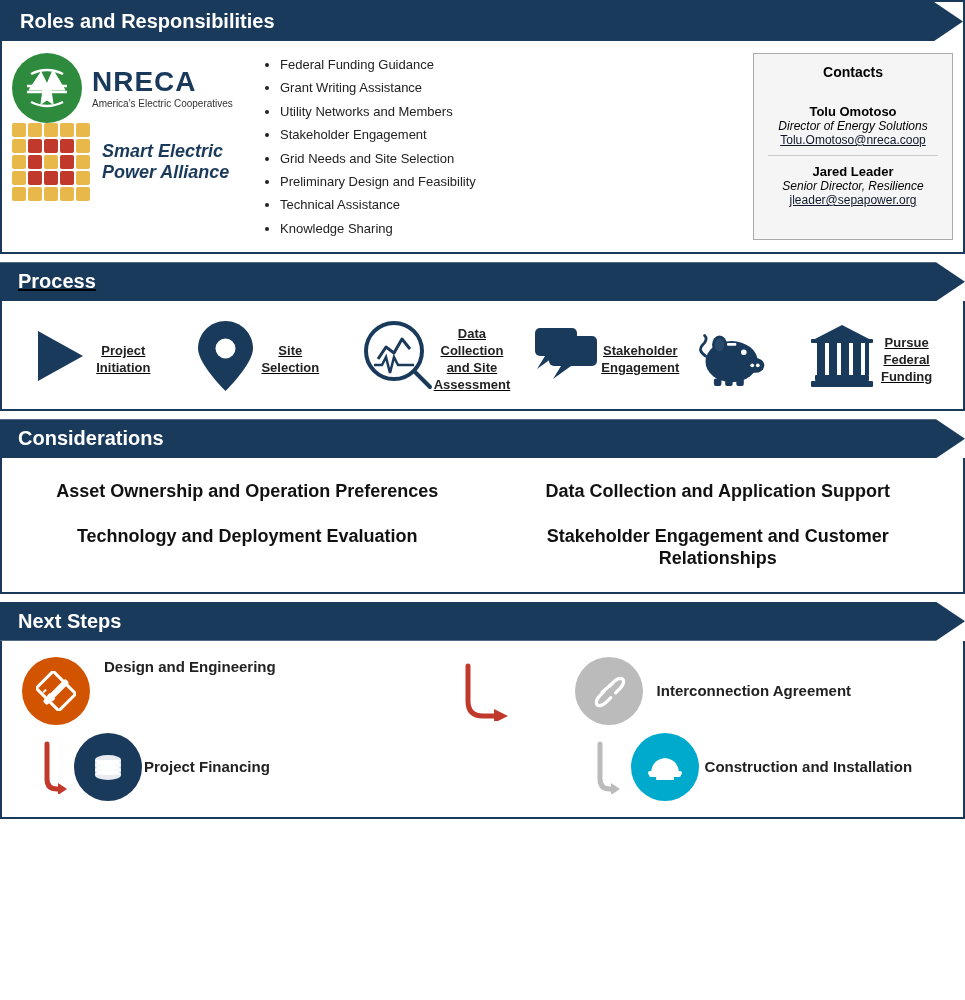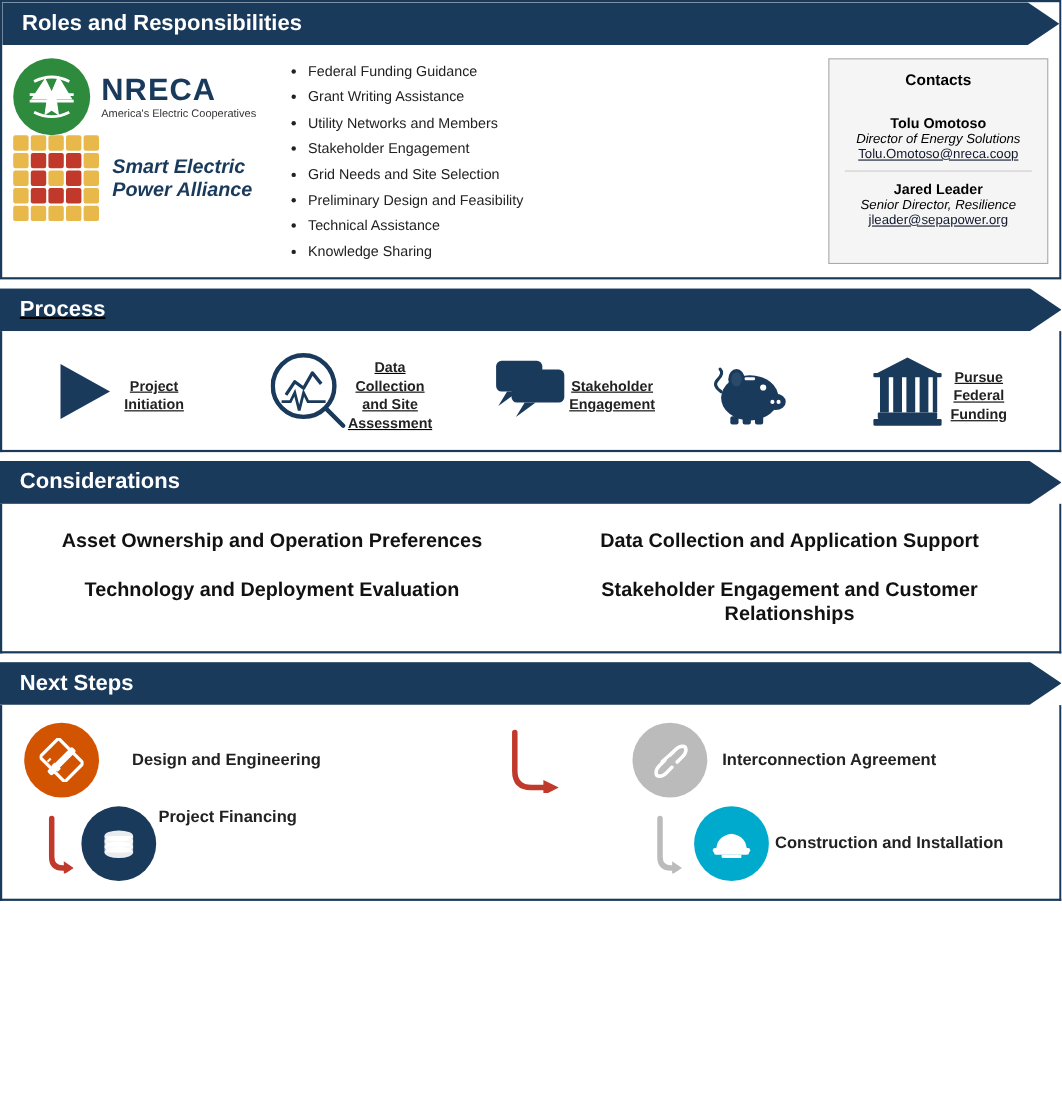--- a/index.html
+++ b/index.html
@@ -364,20 +364,29 @@
 
     <div class="process-step">
       <div class="process-icon">
         <svg width="60" height="60" viewBox="0 0 60 60">
             <polygon points="10,5 55,30 10,55" fill="#1a3a5c"></polygon>
           </svg>
       </div>
       <div class="process-label">Project Initiation</div>
     </div>
 
+    <div class="process-step">
+      <div class="process-icon">
+        <svg width="55" height="70" viewBox="0 0 55 70">
+          <path d="M27.5 0 C12.3 0 0 12.3 0 27.5 C0 43 27.5 70 27.5 70 C27.5 70 55 43 55 27.5 C55 12.3 42.7 0 27.5 0 Z" fill="#1a3a5c"></path>
+          <circle cx="27.5" cy="27.5" r="10" fill="white"></circle>
+        </svg>
+      </div>
+      <div class="process-label">Site Selection</div>
+    </div>
 
     <div class="process-step">
       <div class="process-icon">
         <svg width="70" height="70" viewBox="0 0 70 70">
 
           <circle cx="30" cy="30" r="28" fill="none" stroke="#1a3a5c" stroke-width="4"></circle>
 
           <polyline points="14,38 22,26 30,32 38,18 46,28" fill="none" stroke="#1a3a5c" stroke-width="3" stroke-linejoin="round"></polyline>
 
           <line x1="50" y1="50" x2="66" y2="66" stroke="#1a3a5c" stroke-width="4" stroke-linecap="round"></line>
@@ -467,21 +476,21 @@
 </div>
 
 <div id="nextsteps-section">
   <div id="nextsteps-header">
     <span>Next Steps</span>
   </div>
   <div class="nextsteps-body">
 
     <div style="display:flex; flex-direction:row; align-items:center; gap:0; justify-content:space-between;">
 
-      <div style="display:flex; align-items:center; gap:30px; flex:1;">
+      <div style="display:flex; align-items:flex-start; gap:14px; flex:1;">
         <div class="nextstep-circle" style="background:#d35400;">
           <svg width="40" height="40" viewBox="0 0 40 40">
             <rect x="4" y="18" width="32" height="6" rx="2" fill="white" transform="rotate(-45 20 21)"></rect>
             <rect x="8" y="4" width="24" height="32" rx="2" fill="none" stroke="white" stroke-width="3" transform="rotate(-45 20 20)"></rect>
             <line x1="10" y1="12" x2="14" y2="12" stroke="white" stroke-width="2" transform="rotate(-45 20 20)"></line>
             <line x1="10" y1="18" x2="14" y2="18" stroke="white" stroke-width="2" transform="rotate(-45 20 20)"></line>
             <line x1="10" y1="24" x2="14" y2="24" stroke="white" stroke-width="2" transform="rotate(-45 20 20)"></line>
           </svg>
         </div>
         <div class="nextstep-label">Design and Engineering</div>
@@ -501,21 +510,21 @@
             <path d="M22 16 L28 10 Q32 6 36 6 Q40 6 40 10 Q40 14 36 18 L30 24" fill="none" stroke="white" stroke-width="4" stroke-linecap="round" transform="scale(0.8) translate(2,2)"></path>
             <line x1="12" y1="24" x2="26" y2="12" stroke="white" stroke-width="4" stroke-linecap="round" transform="scale(0.75) translate(4,3)"></line>
           </svg>
         </div>
         <div class="nextstep-label">Interconnection Agreement</div>
       </div>
     </div>
 
     <div style="display:flex; flex-direction:row; align-items:center; justify-content:space-between; gap:0;">
 
-      <div style="display:flex; gap:2px; flex:1;">
+      <div style="display:flex; align-items:center; gap:2px; flex:1;">
         <div style="width:50px; flex-shrink:0; display:flex; align-items:center; justify-content:center;">
           <svg width="40" height="55" viewBox="0 0 40 55">
             <path d="M20 5 L20 40 Q20 50 30 50 L35 50" fill="none" stroke="#c0392b" stroke-width="5" stroke-linecap="round"></path>
             <polygon points="31,44 40,50 31,56" fill="#c0392b"></polygon>
           </svg>
         </div>
         <div class="nextstep-circle" style="background:#1a3a5c;">
           <svg width="38" height="38" viewBox="0 0 38 38">
             <ellipse cx="19" cy="12" rx="13" ry="5" fill="white" opacity="0.9"></ellipse>
             <rect x="6" y="12" width="26" height="5" fill="white" opacity="0.8"></rect>

